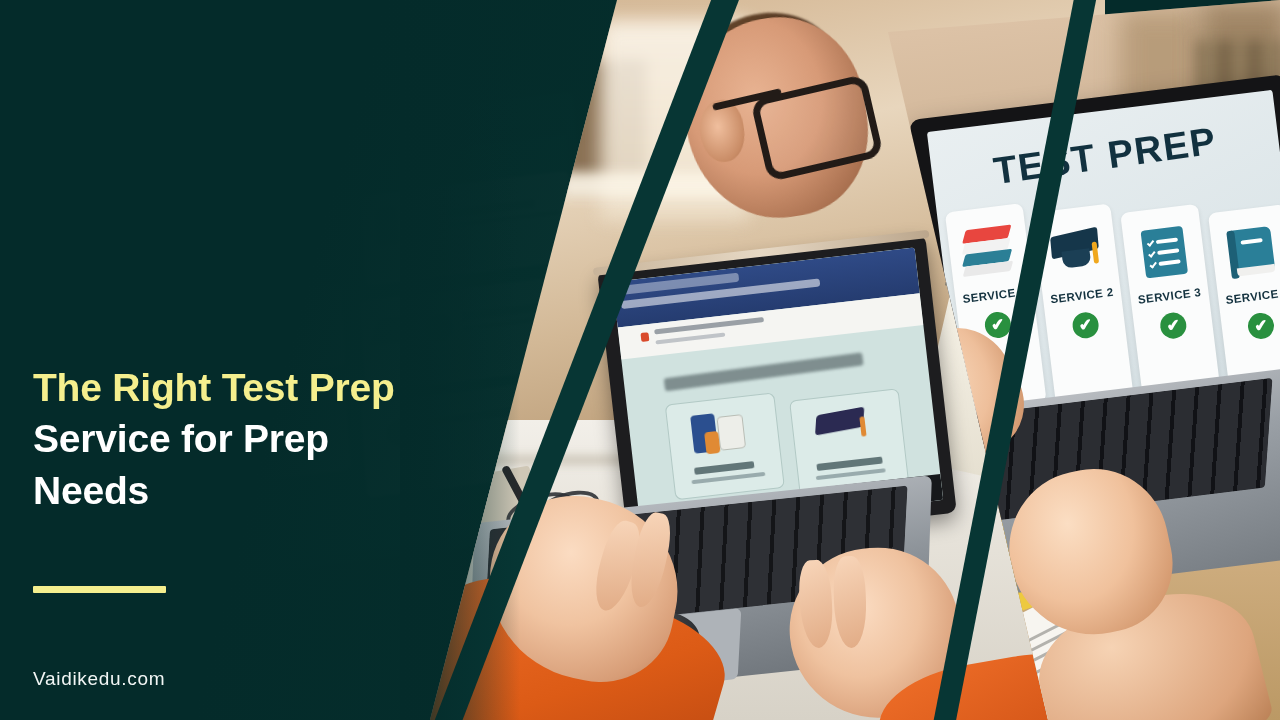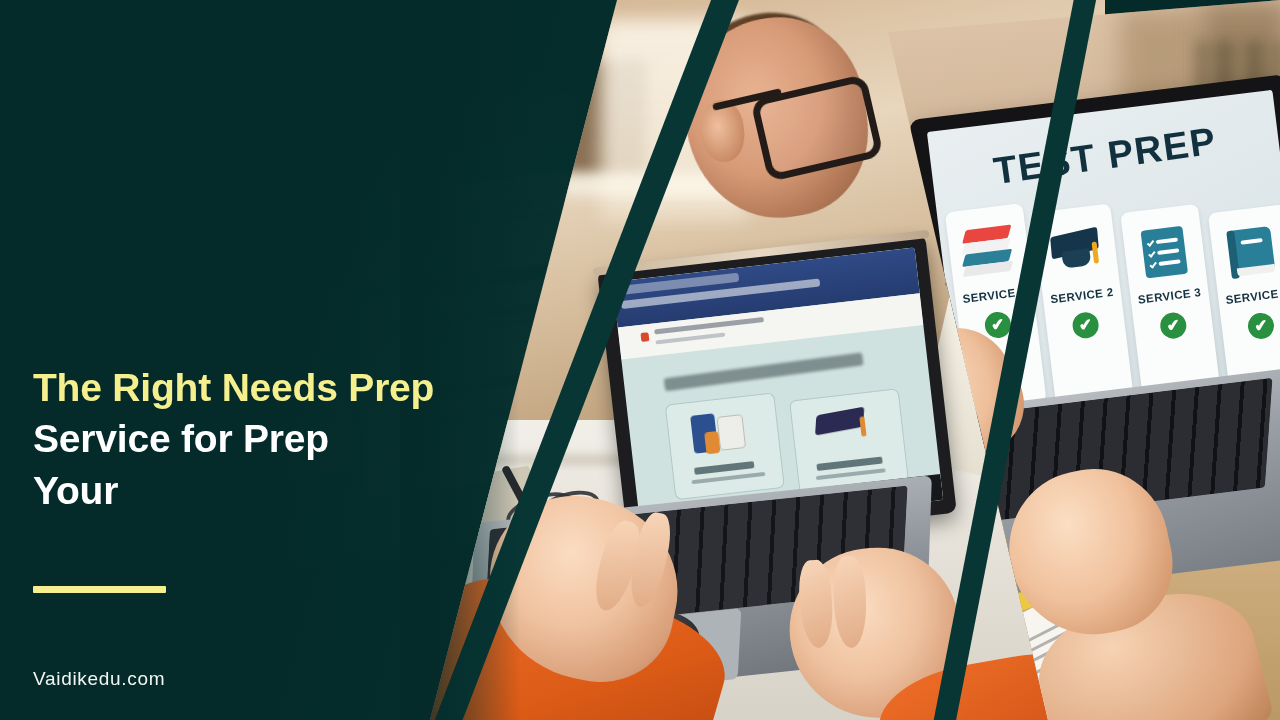--- a/index.html
+++ b/index.html
@@ -473,21 +473,21 @@
     <div class="pr-arm"></div>
     <div class="pr-hand2"></div>
   </div>
 
   <div class="seam seam-a"></div>
   <div class="seam seam-b"></div>
   <div class="blend"></div>
 
   <div class="copy">
     <div class="hl">
-      <span class="y">The Right Needs Prep</span>
+      <span class="y">The Right Test Prep</span>
       <span class="w">Service for Prep</span>
-      <span class="w">Your</span>
+      <span class="w">Needs</span>
     </div>
   </div>
   <div class="rule"></div>
   <div class="brand">Vaidikedu.com</div>
 
 </div>
 
 </body></html>

